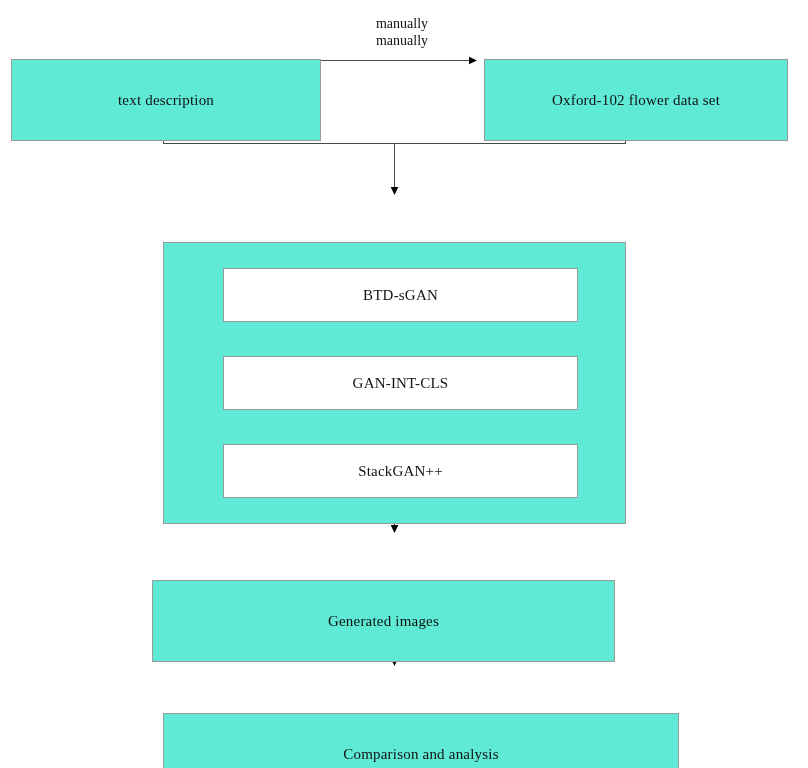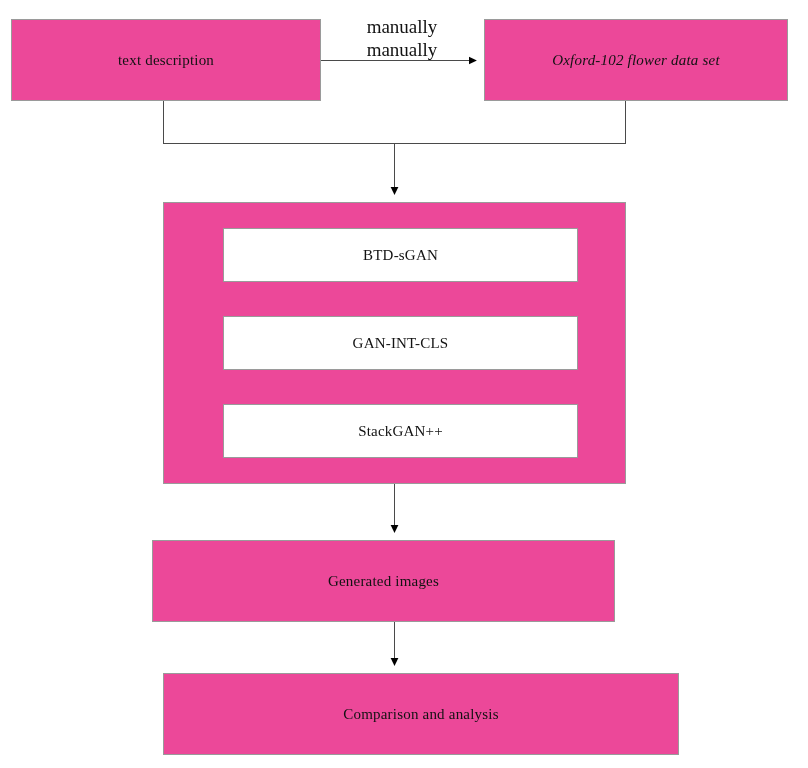--- a/index.html
+++ b/index.html
@@ -25,39 +25,40 @@
     left: 0;
     top: 0;
     width: 808px;
     height: 768px;
     pointer-events: none;
   }
   .node {
     position: absolute;
     box-sizing: border-box;
     border: 1px solid #9a9a9a;
-    background: #ec4899;
+    background: #5eead4;
     display: flex;
     align-items: center;
     justify-content: center;
     text-align: right;
+    margin-top: 40px;
   }
   .node-label {
     font-size: 15px;
     line-height: 1.25;
     letter-spacing: 0.2px;
     color: #121212;
     white-space: nowrap;
   }
   
   #node-text-description {
     left: 11px; top: 19px; width: 310px; height: 82px;
   }
   #node-dataset {
-    left: 484px; top: 19px; width: 304px; height: 82px; font-style: italic;
+    left: 484px; top: 19px; width: 304px; height: 82px;
   }
   
   #node-models-container {
     left: 163px; top: 202px; width: 463px; height: 282px;
     display: block;
   }
   .inner-node {
     position: absolute;
     box-sizing: border-box;
     border: 1px solid #9a9a9a;
@@ -77,21 +78,21 @@
   #node-generated-images {
     left: 152px; top: 540px; width: 463px; height: 82px;
   }
   #node-comparison {
     left: 163px; top: 673px; width: 516px; height: 82px;
   }
 
   
   .edge-label {
     position: absolute;
-    font-size: 19px;
+    font-size: 14px;
     line-height: 1.22;
     color: #121212;
     text-align: center;
     white-space: nowrap;
   }
   #edge-label-manually-describe {
     left: 340px;
     top: 15px;
     width: 124px;
   }

